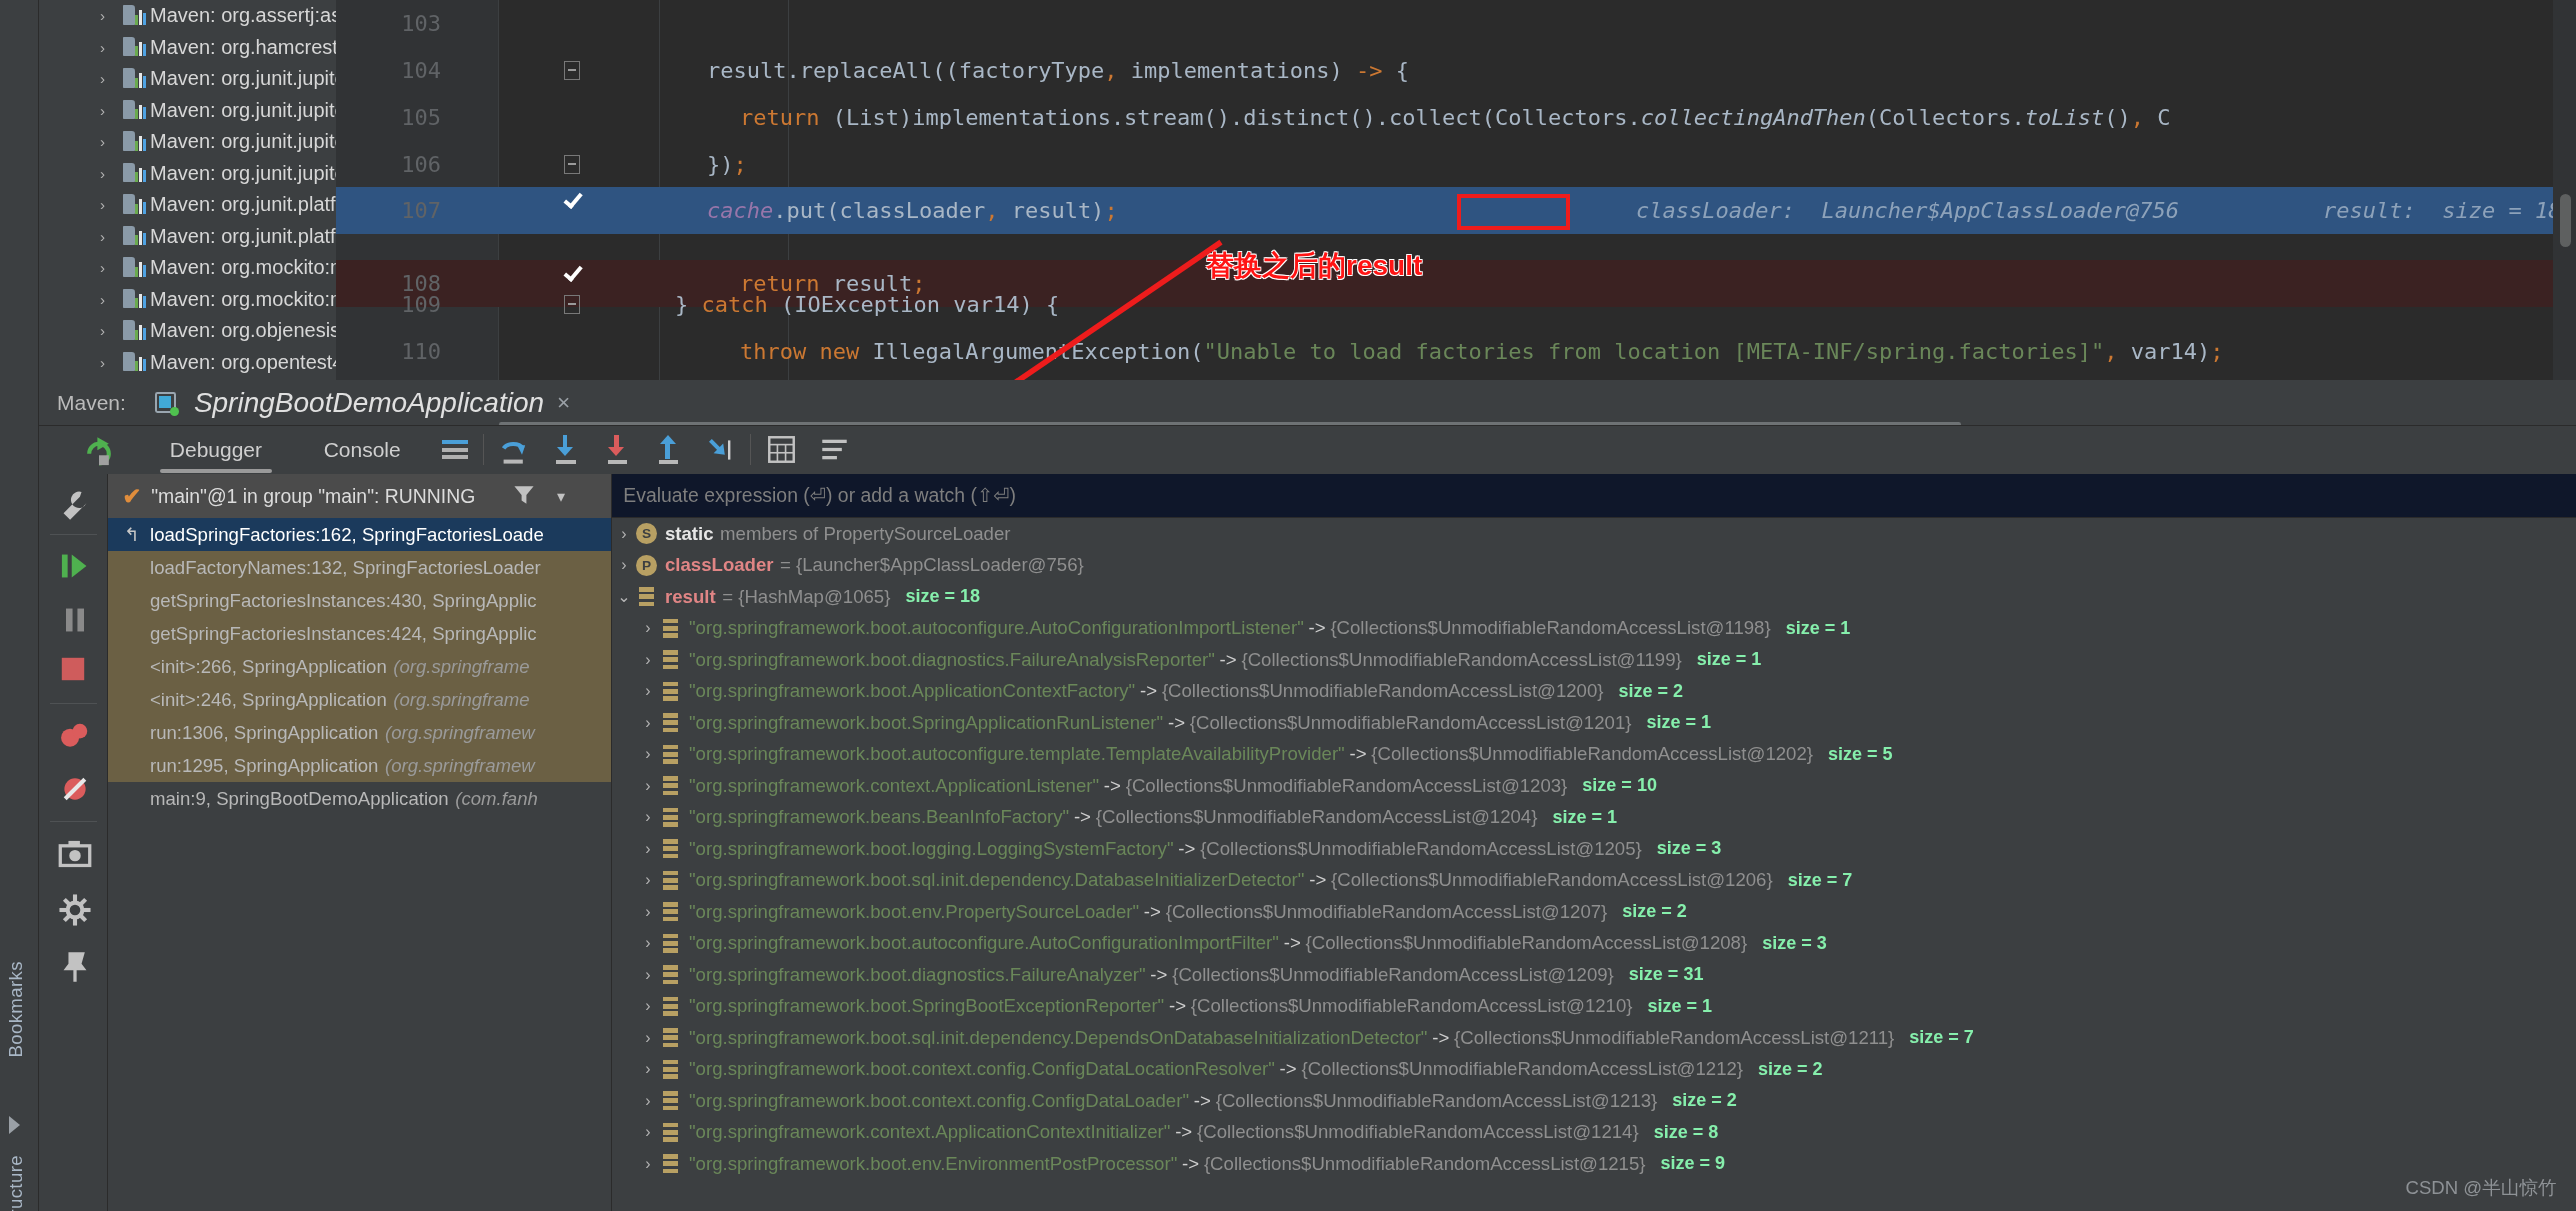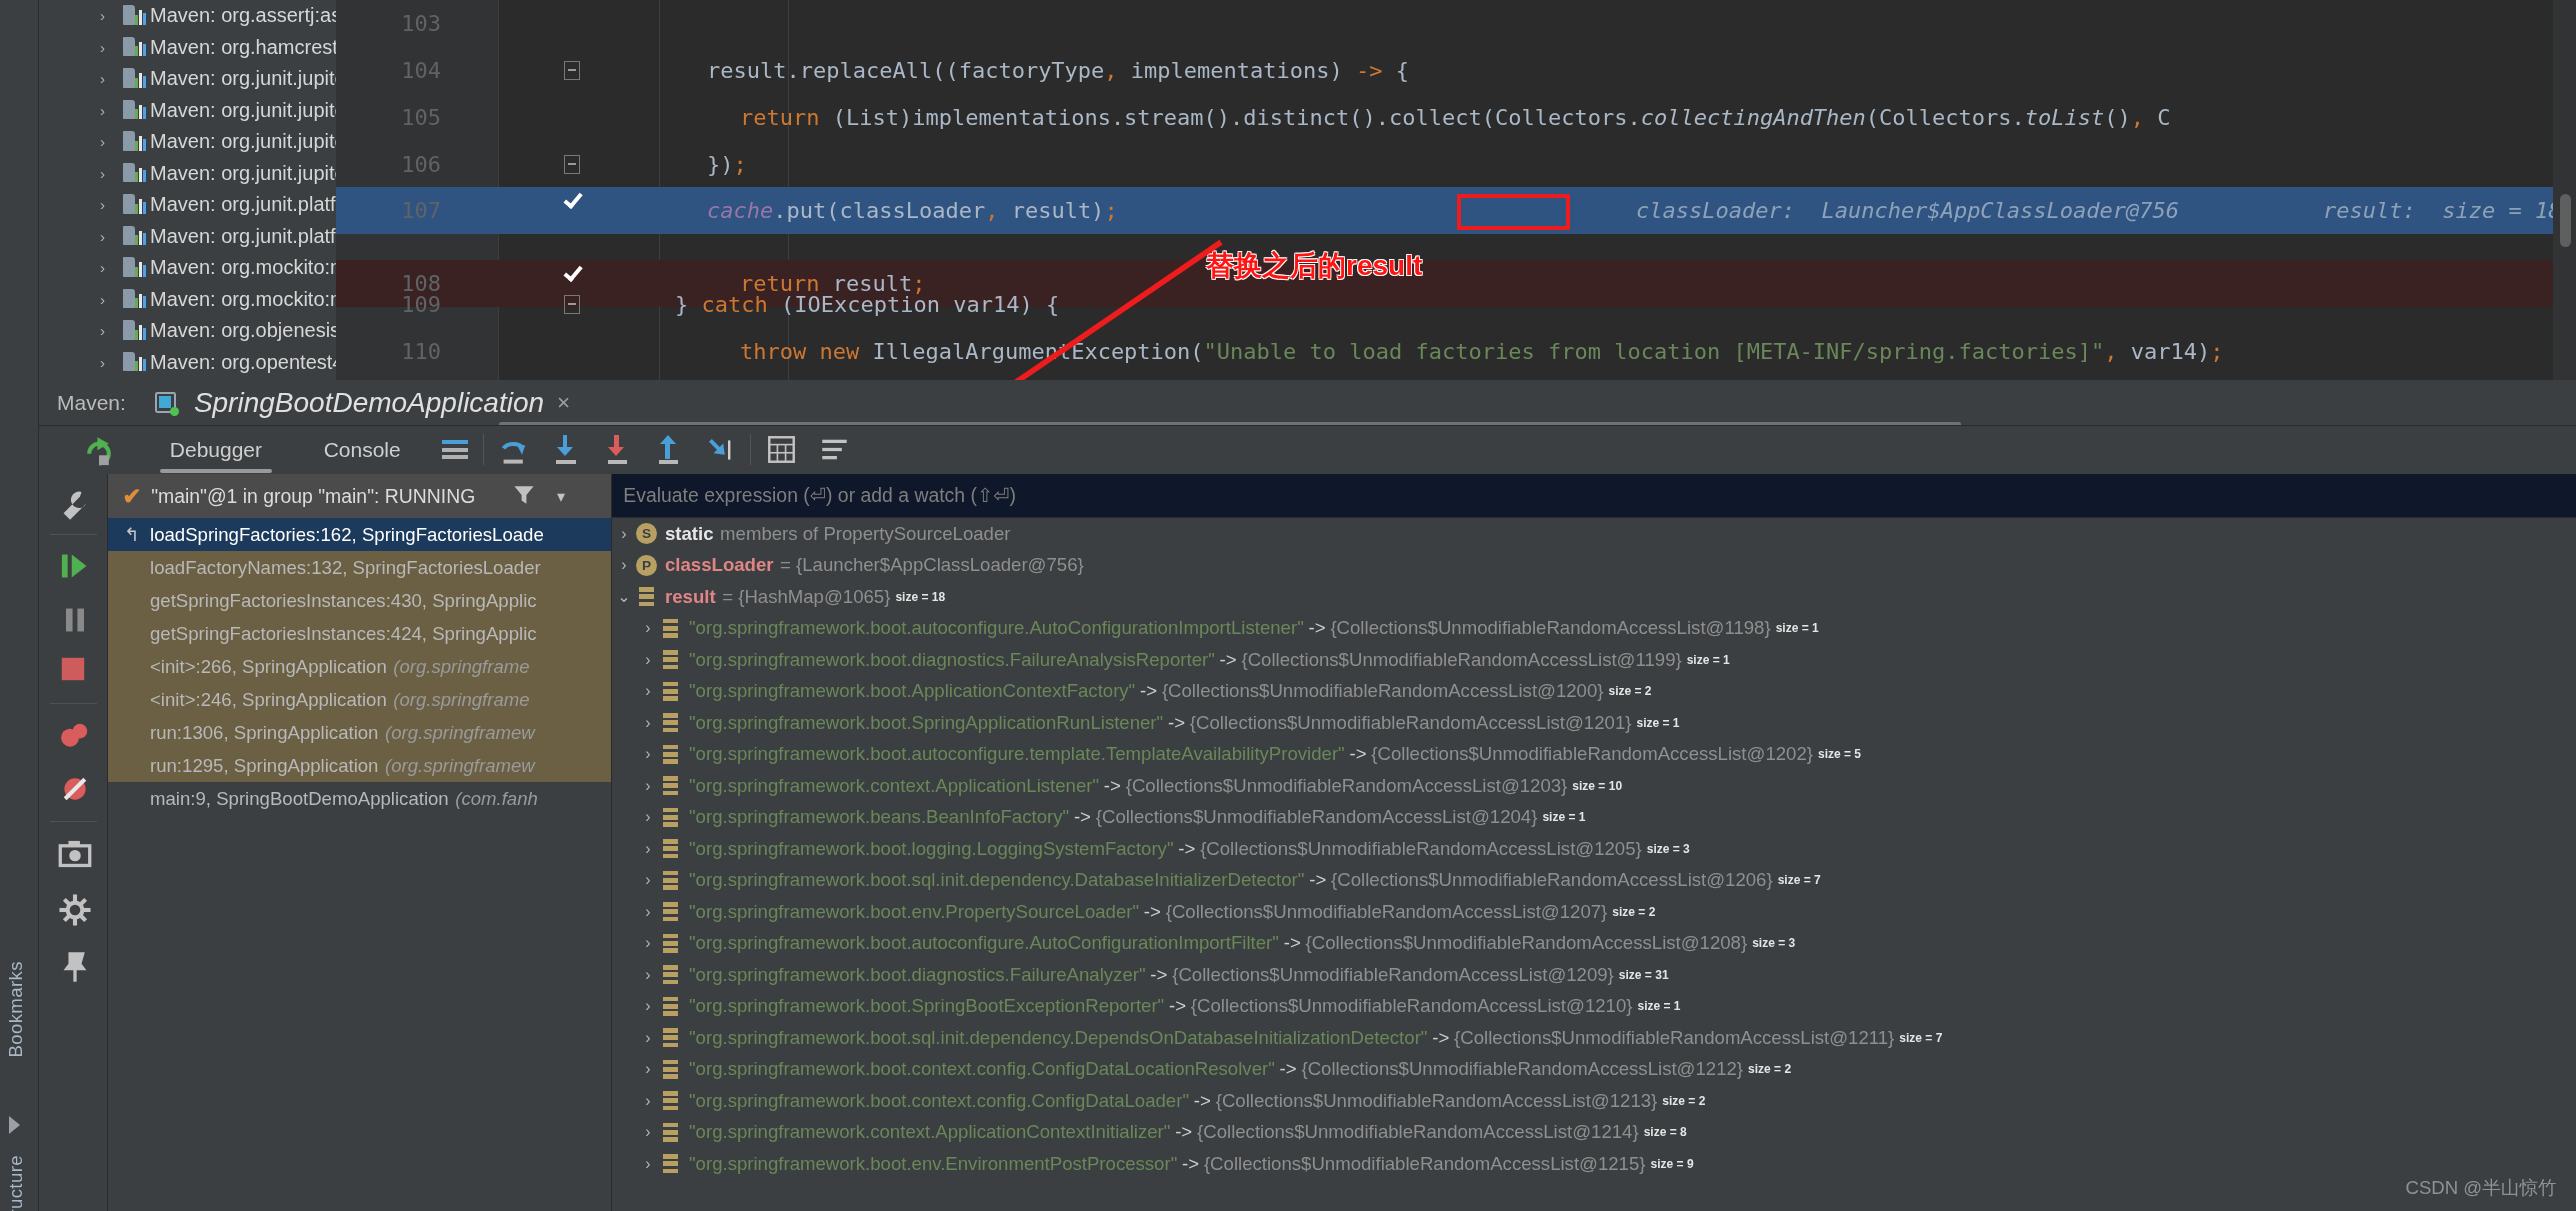--- a/index.html
+++ b/index.html
@@ -255,21 +255,21 @@
   .v-icon.list .l1 { top:0.8px; } .v-icon.list .l2 { top:8px; } .v-icon.list .l3 { top:15.3px; }
   .v-icon.badge {
     border-radius: 50%; background:#b8a063; color:#3c3f41; font-size:13.7px;
     text-align:center; line-height: 21px; font-weight: bold;
   }
   .v-key-green { color:#6a8759; font-size: 18.6px; }
   .v-key-pink  { color:#e08585; font-size: 18.6px; font-weight: bold; }
   .v-key-white { color:#e6e6e6; font-size: 18.6px; font-weight: bold; }
   .v-dim  { color:#8f8f8f; font-size: 18.6px; }
   .v-arrow{ color:#cfcfcf; font-size: 18.6px; padding: 0 4.8px; }
-  .v-size { color:#e5e5e5; font-size: 12px; font-weight: bold; margin-left: 5px; }
+  .v-size { color:#86efac; font-size: 18px; font-weight: bold; margin-left: 15px; }
 
   
   .annot-arrow { position:absolute; left:0; top:0; pointer-events:none; }
 
   .watermark {
     position:absolute; right: 19.4px; bottom: 9.7px;
     color:#8e9296; font-size: 18.6px; font-family:"Liberation Sans", sans-serif;
   }
 </style>
 </head>

